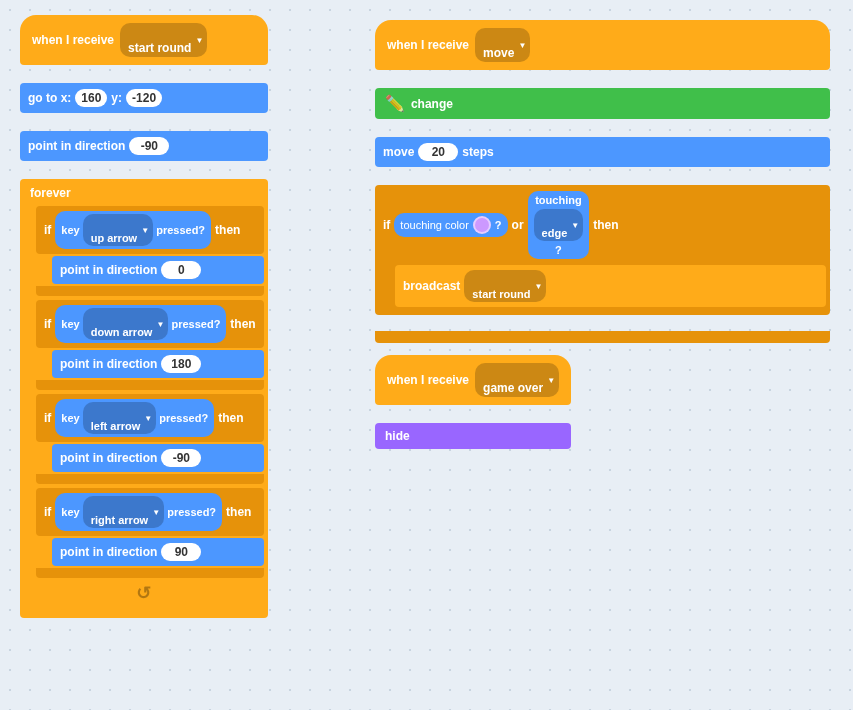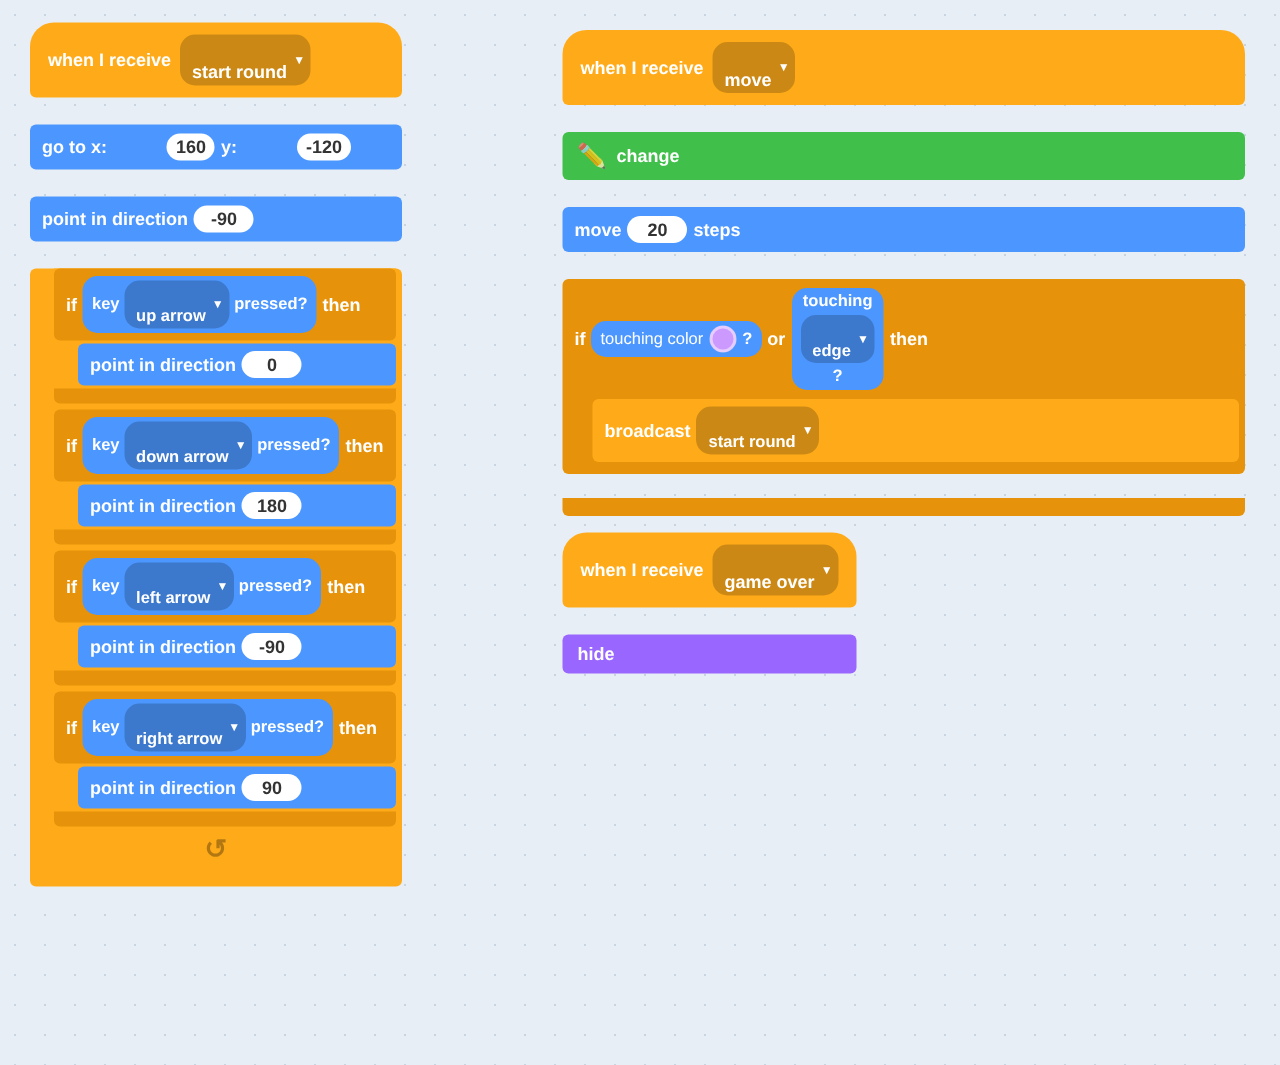--- a/index.html
+++ b/index.html
@@ -27,21 +27,20 @@
     
     .input-field {
       background: white;
       color: #333;
       border-radius: 10px;
       padding: 2px 6px;
       min-width: 28px;
       text-align: center;
       font-weight: bold;
       font-size: 12px;
-      margin-left: 36px;
     }
 
     .input-oval {
       background: white;
       color: #333;
       border-radius: 20px;
       padding: 2px 8px;
       min-width: 40px;
       text-align: center;
       font-weight: bold;
@@ -108,20 +107,23 @@
     <span class="block-text">y:</span>
     <div class="input-field">-120</div>
   </div>
 
   <div style="background:#4c97ff; border-radius:4px; padding:6px 8px; margin-top:2px; display:flex; align-items:center; gap:4px;">
     <span class="block-text">point in direction</span>
     <div class="input-oval">-90</div>
   </div>
 
   <div style="background:#ffab19; border-radius:4px; margin-top:2px; padding-bottom:10px;">
+    <div style="padding:6px 10px;">
+      <span class="block-text">forever</span>
+    </div>
 
     <div style="margin-left:16px; margin-right:4px; background:#ffab19;">
       <div style="background:#e6920a; border-radius:4px; padding:5px 8px; display:flex; align-items:center; gap:4px; margin-bottom:2px;">
         <span class="block-text">if</span>
         <div style="background:#4c97ff; border-radius:10px; padding:3px 6px; display:flex; align-items:center; gap:3px;">
           <span style="font-size:11px; color:white; font-weight:bold;">key</span>
           <div class="dropdown" style="background:rgba(0,0,0,0.2); color:white; font-size:11px;">up arrow</div>
           <span style="font-size:11px; color:white; font-weight:bold;">pressed?</span>
         </div>
         <span class="block-text">then</span>

